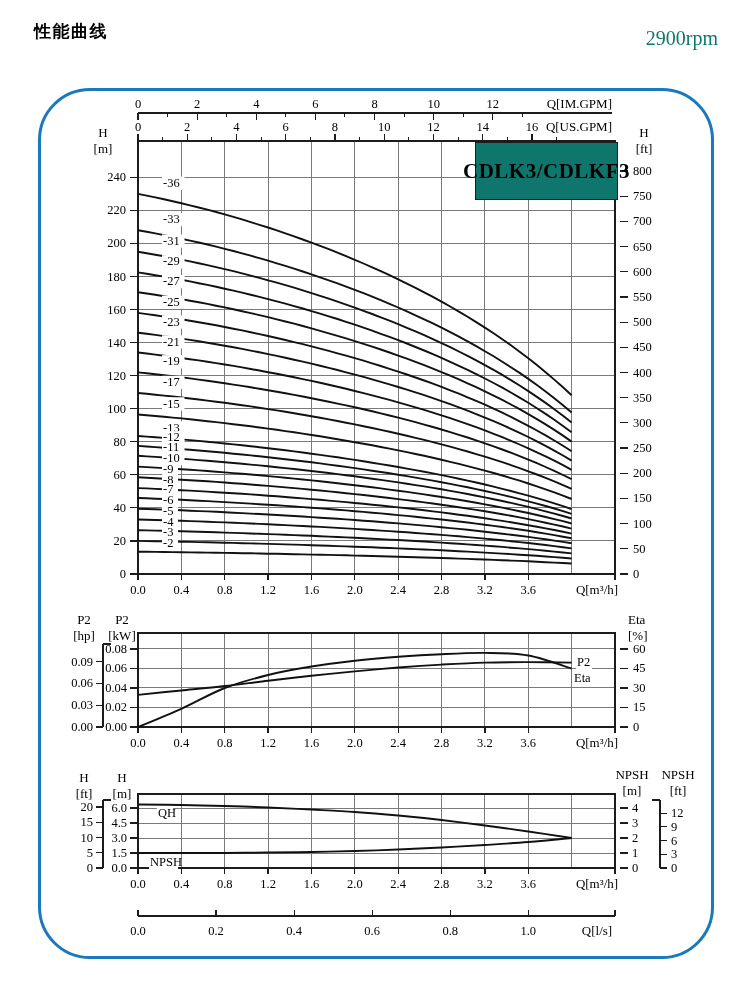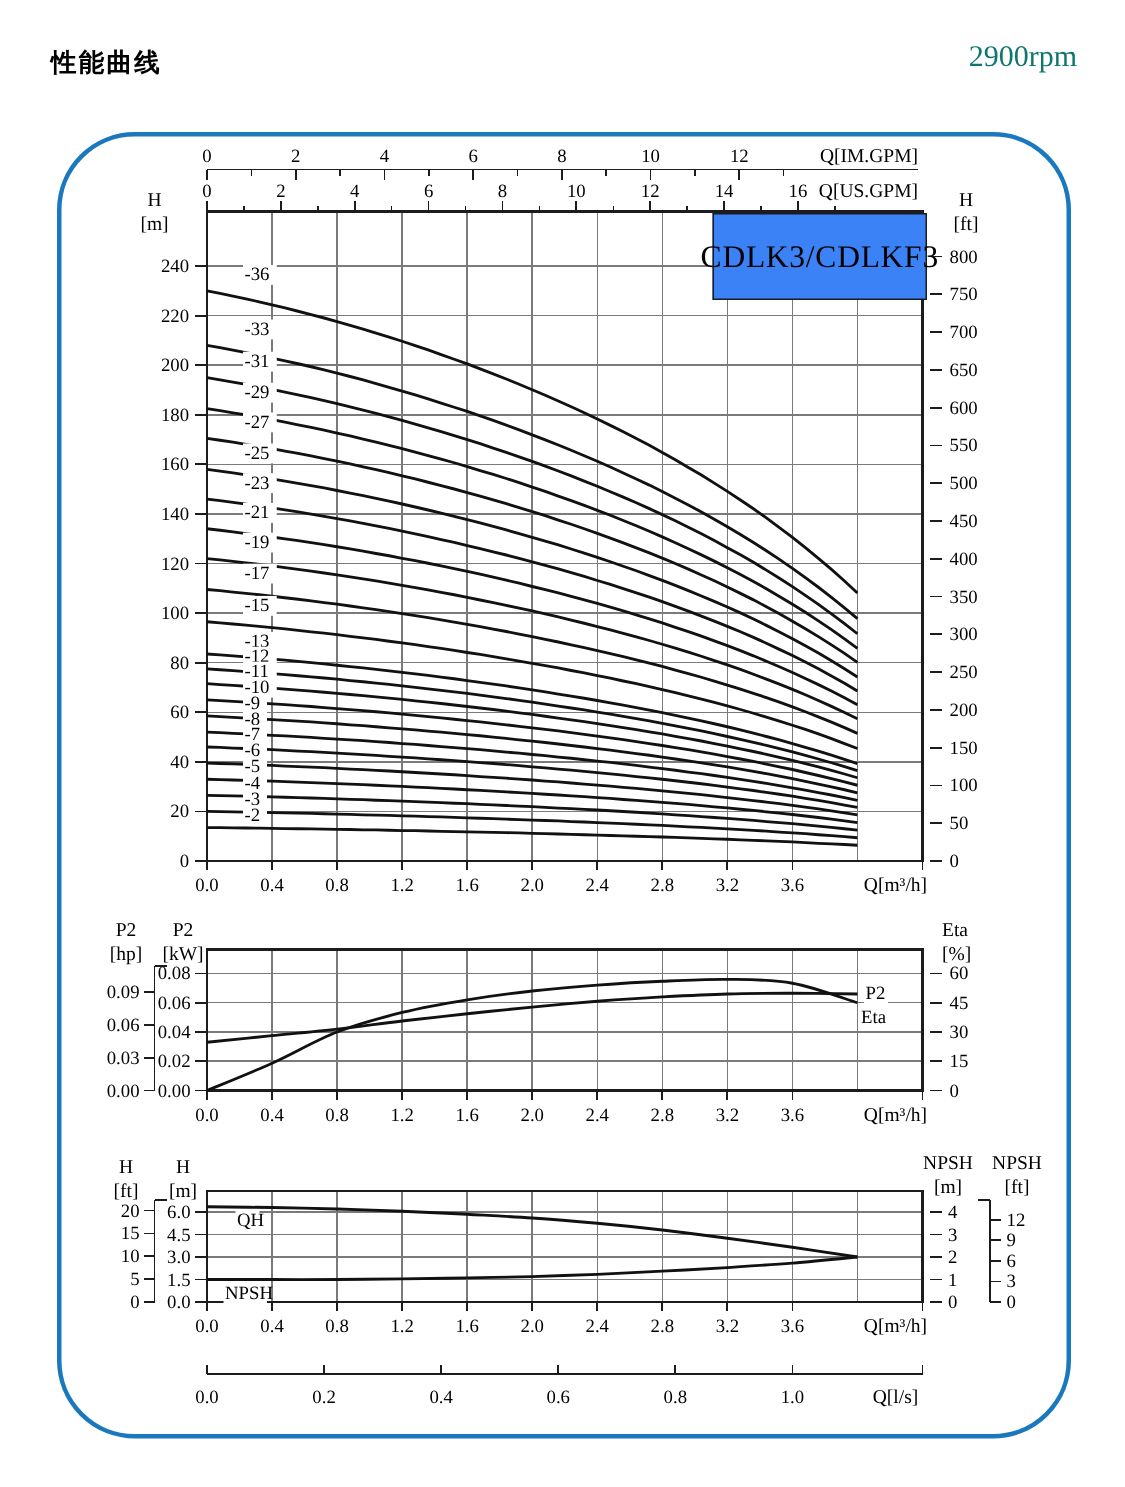--- a/index.html
+++ b/index.html
@@ -1,26 +1,26 @@
 <!DOCTYPE html>
 <html><head>
 <meta charset="utf-8">
 <style>
   html,body{margin:0;padding:0;background:#fff;}
   body{width:750px;height:991px;position:relative;overflow:hidden;
        font-family:"Liberation Serif",serif;color:#111;}
-  .page-title{position:absolute;left:34px;top:30px;font-family:Liberation Sans, sans-serif;
+  .page-title{position:absolute;left:34px;top:20px;font-family:Liberation Sans, sans-serif;
        font-size:17px;font-weight:bold;letter-spacing:1.5px;color:#000;}
   .rpm{position:absolute;right:32px;top:27px;font-size:20px;color:#0f766e;}
   .frame{position:absolute;left:38px;top:88px;width:670px;height:865px;
        border:3px solid #1a78be;border-radius:52px;background:#fff;}
   svg#charts{position:absolute;left:0;top:0;}
   .model-box{position:absolute;left:475px;top:142px;width:141px;height:56px;
-       background:#3b82f6;border:1.4px solid #1c1c1c;display:flex;align-items:center;
-       justify-content:center;font-size:21px;letter-spacing:0.5px;color:#000;}
+       background:#0f766e;border:1.4px solid #1c1c1c;display:flex;align-items:center;
+       justify-content:center;font-size:21px;letter-spacing:0.5px;color:#000;font-weight:bold;}
 </style>
 </head>
 <body>
 
 <div class="frame" style="border-color: rgb(26, 120, 190);"></div>
 
 <svg id="charts" width="750" height="991" viewBox="0 0 750 991">
     <g>
       <line x1="181.36363636363637" y1="141" x2="181.36363636363637" y2="574" stroke="#7a7a7a" stroke-width="1" shape-rendering="crispEdges"></line>
       <line x1="224.72727272727275" y1="141" x2="224.72727272727275" y2="574" stroke="#7a7a7a" stroke-width="1" shape-rendering="crispEdges"></line>

